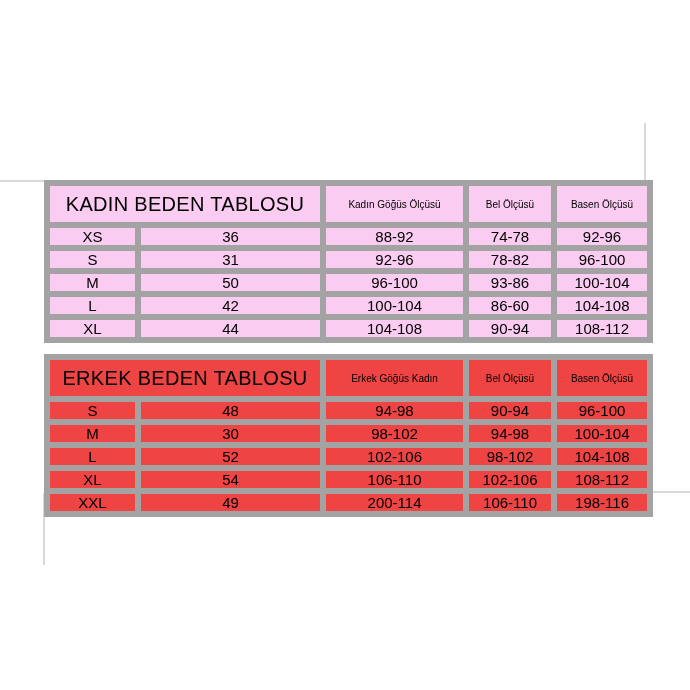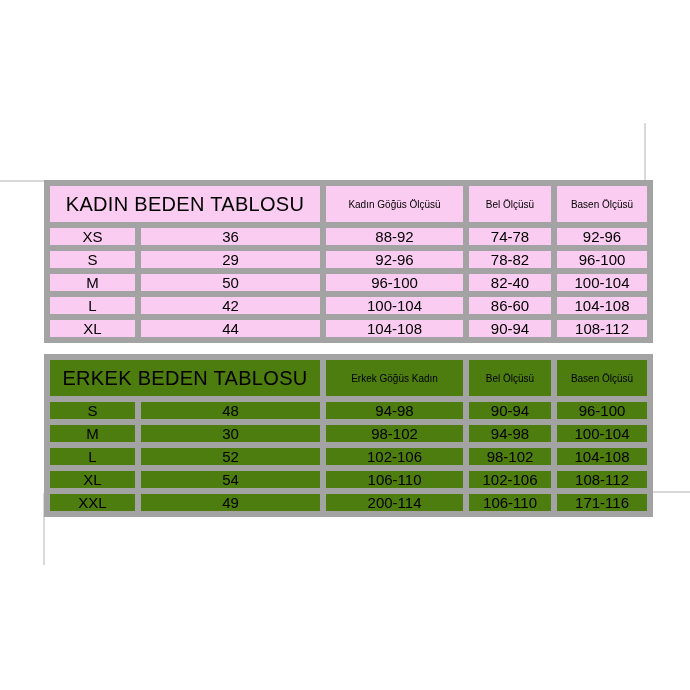--- a/index.html
+++ b/index.html
@@ -39,21 +39,21 @@
     vertical-align: middle;
     font-weight: normal;
     color: #000;
     padding: 0;
     white-space: nowrap;
     overflow: hidden;
   }
   .women { top: 180px; }
   .men   { top: 354px; }
   .women td { background: #fbccf2; }
-  .men   td { background: #4d7c0f; }
+  .men   td { background: #ef4444; }
 
   tr.header-row    { height: 42px; }
   tr.data-row      { height: 19px; }
   td.title-cell    { font-size: 20px; letter-spacing: 0.3px; }
   td.col-header    { font-size: 10px; }
   td.data-cell     { font-size: 15px; }
 </style>
 </head>
 <body>
 
@@ -81,30 +81,30 @@
     </tr>
     <tr class="data-row">
       <td class="data-cell">XS</td>
       <td class="data-cell">36</td>
       <td class="data-cell">88-92</td>
       <td class="data-cell">74-78</td>
       <td class="data-cell">92-96</td>
     </tr>
     <tr class="data-row">
       <td class="data-cell">S</td>
-      <td class="data-cell">29</td>
+      <td class="data-cell">31</td>
       <td class="data-cell">92-96</td>
       <td class="data-cell">78-82</td>
       <td class="data-cell">96-100</td>
     </tr>
     <tr class="data-row">
       <td class="data-cell">M</td>
       <td class="data-cell">50</td>
       <td class="data-cell">96-100</td>
-      <td class="data-cell">82-40</td>
+      <td class="data-cell">93-86</td>
       <td class="data-cell">100-104</td>
     </tr>
     <tr class="data-row">
       <td class="data-cell">L</td>
       <td class="data-cell">42</td>
       <td class="data-cell">100-104</td>
       <td class="data-cell">86-60</td>
       <td class="data-cell">104-108</td>
     </tr>
     <tr class="data-row">
@@ -158,18 +158,18 @@
       <td class="data-cell">54</td>
       <td class="data-cell">106-110</td>
       <td class="data-cell">102-106</td>
       <td class="data-cell">108-112</td>
     </tr>
     <tr class="data-row">
       <td class="data-cell">XXL</td>
       <td class="data-cell">49</td>
       <td class="data-cell">200-114</td>
       <td class="data-cell">106-110</td>
-      <td class="data-cell">171-116</td>
+      <td class="data-cell">198-116</td>
     </tr>
   </tbody>
     </table>
 
 </div>
 
 </body></html>

